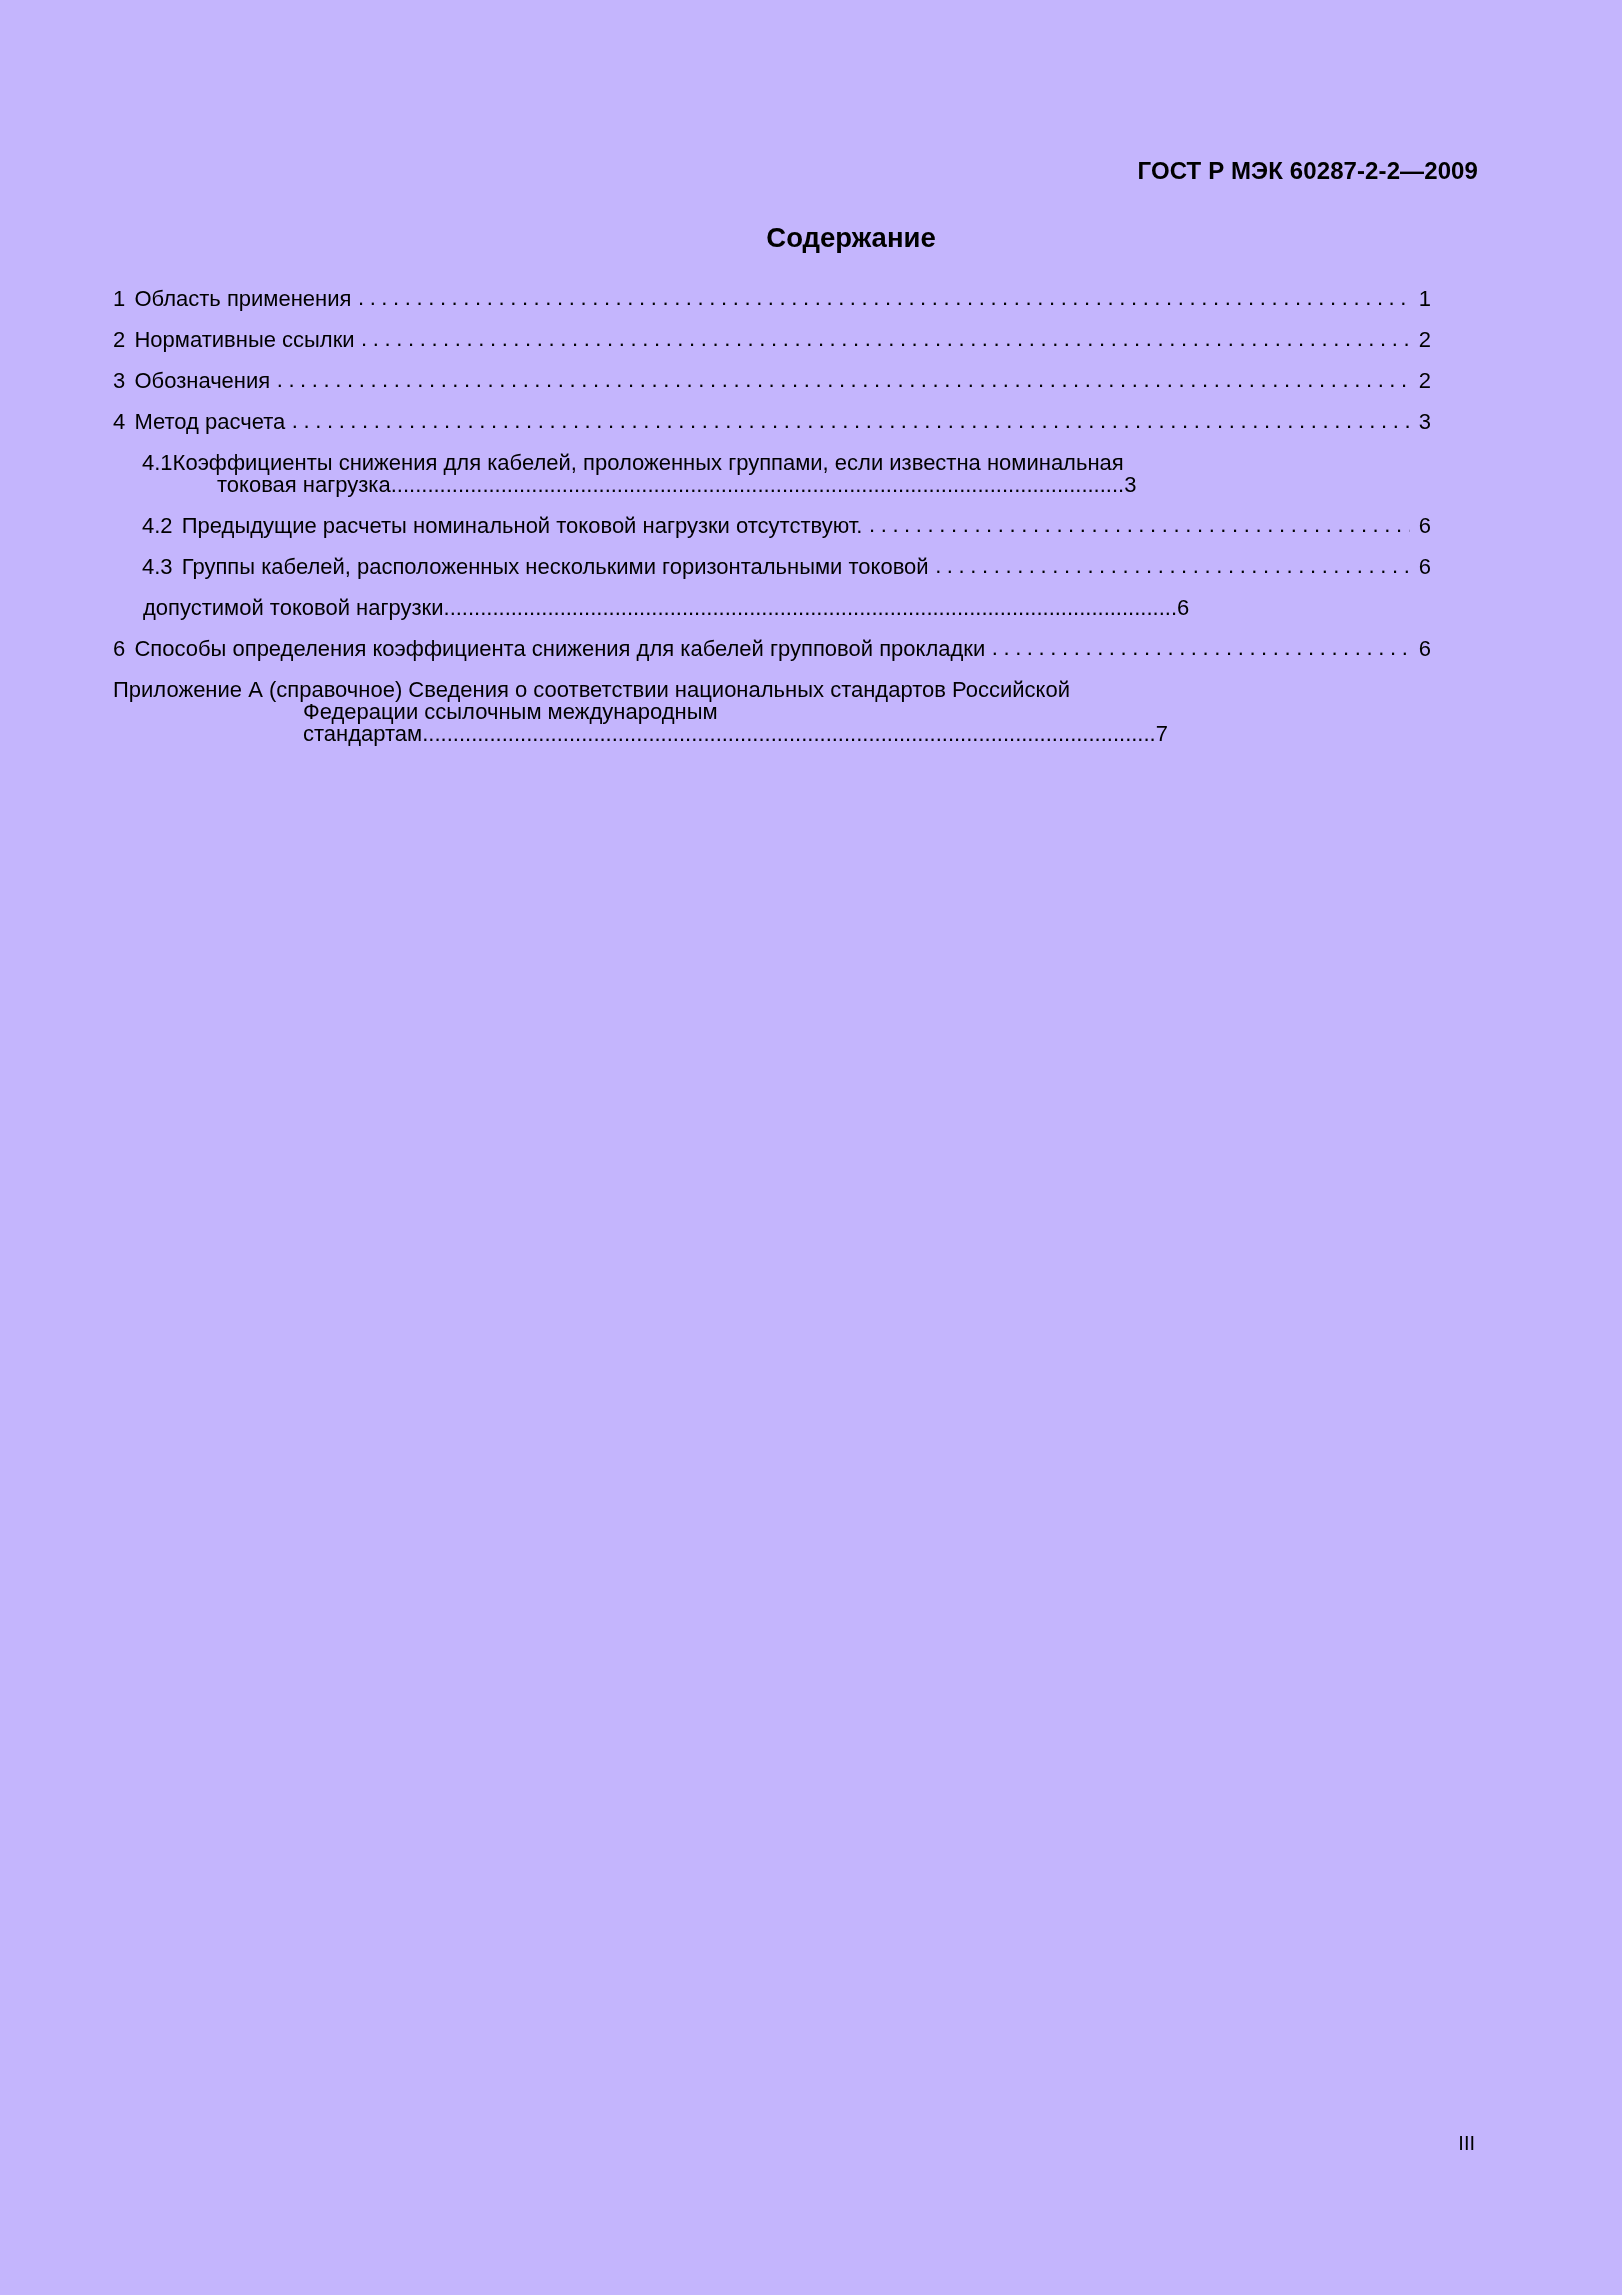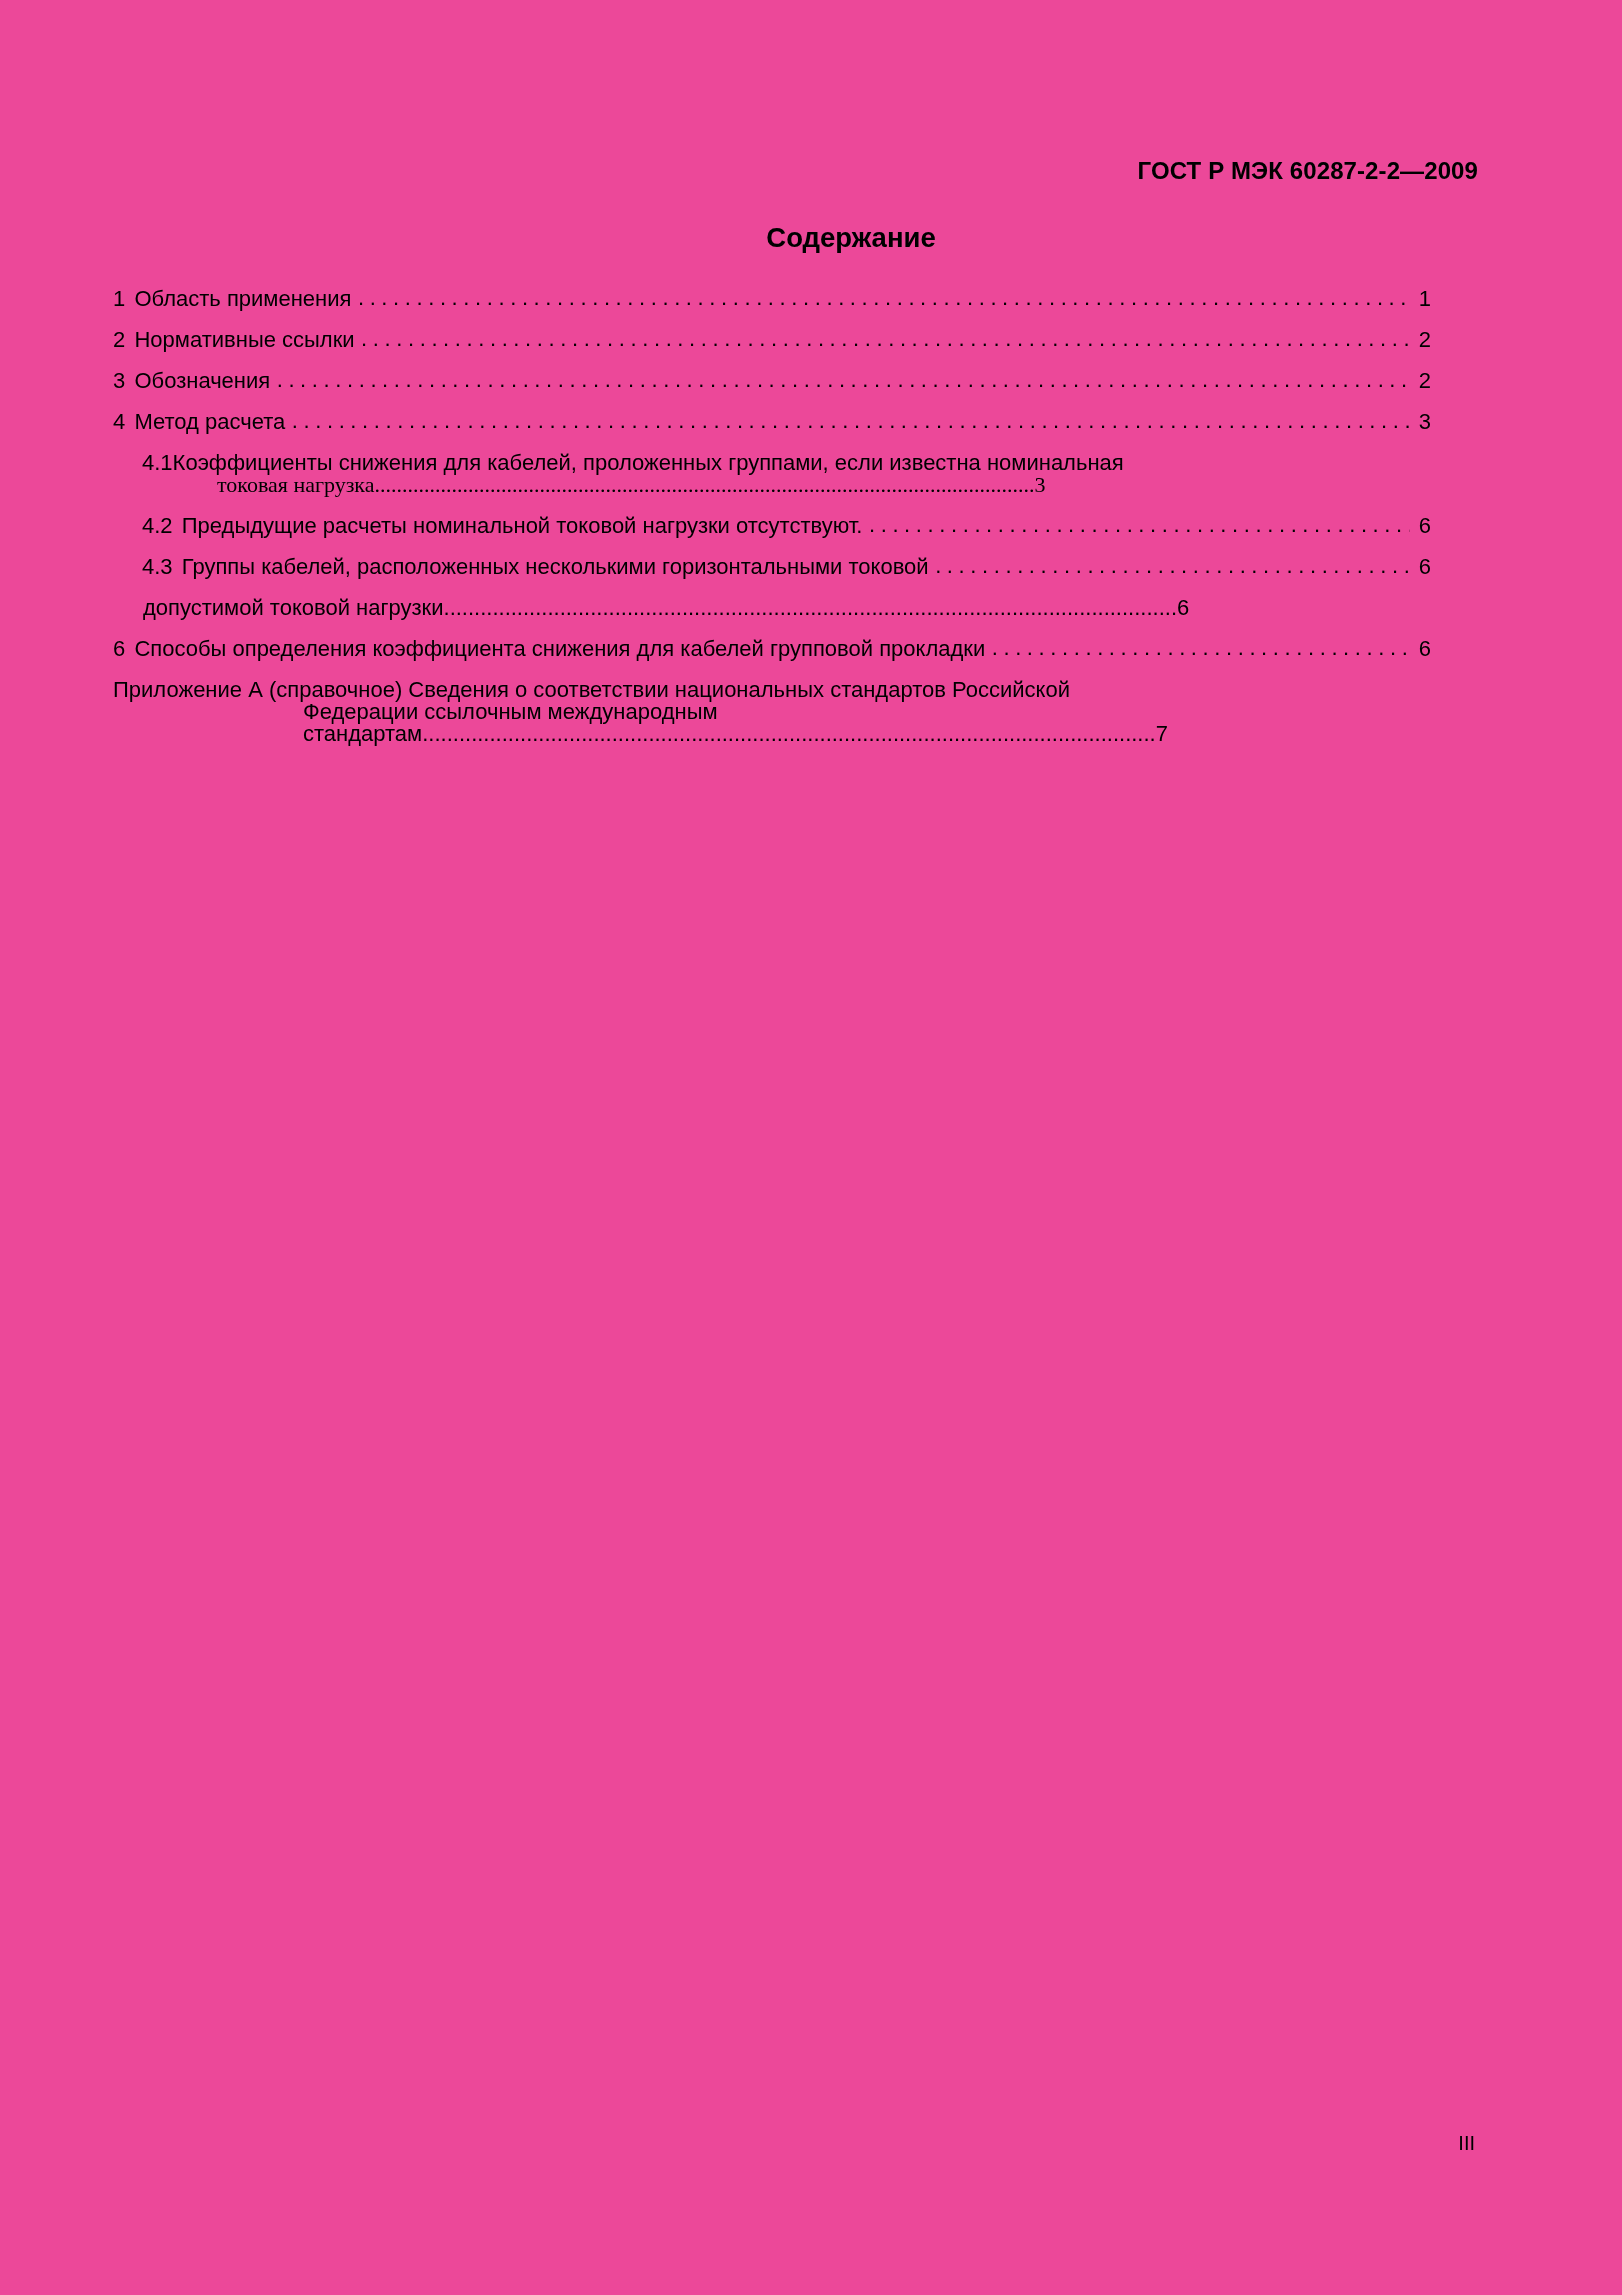--- a/index.html
+++ b/index.html
@@ -8,21 +8,21 @@
     background: #ffffff;
   }
   body {
     font-family: "Liberation Sans", sans-serif;
     color: #000000;
   }
   .page {
     position: relative;
     width: 1623px;
     height: 2295px;
-    background: #ec4899;
+    background: #c4b5fd;
     box-sizing: border-box;
     overflow: hidden;
     padding-left: 35px;
   }
   .doc-header {
     position: absolute;
     top: 157px;
     right: 145px;
     font-size: 24px;
     font-weight: bold;
@@ -83,21 +83,21 @@
     flex: 0 0 auto;
     white-space: nowrap;
     text-align: right;
     min-width: 17px;
   }
   
   .lvl1 { padding-left: 0; }
   .lvl2 { padding-left: 29px; }
   .ind-a { padding-left: 0; }
   .ind-sub1 { padding-left: 30px; }
-  .ind-sub2 { padding-left: 75px; font-family: Liberation Serif, serif; }
+  .ind-sub2 { padding-left: 75px; }
   .ind-sub3 { padding-left: 190px; }
 
   .page-number {
     position: absolute;
     bottom: 140px;
     right: 148px;
     font-size: 20px;
   }
 </style>
 </head>

